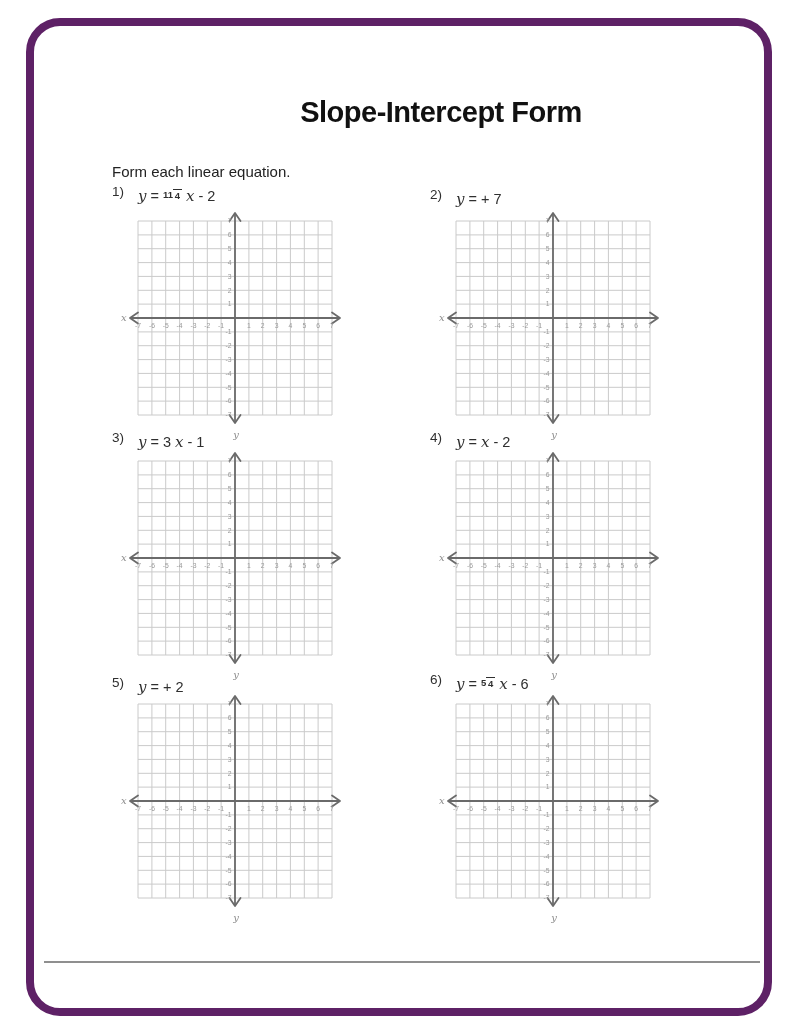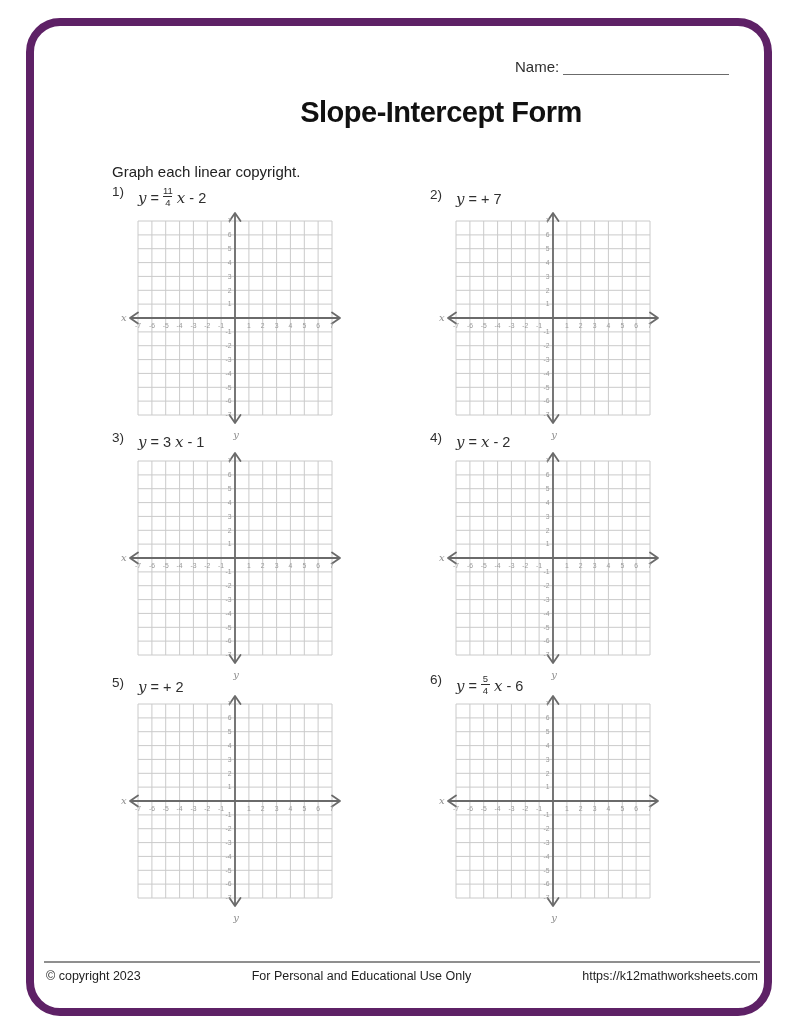--- a/index.html
+++ b/index.html
@@ -11,43 +11,39 @@
   .name-label{font-size:15px;color:#2f2f2f;}
   .name-line{display:inline-block;width:166px;height:15px;border-bottom:1.6px solid #6b6b6b;}
   .page-title{position:absolute;left:0;top:96px;width:100%;margin:0;text-align:center;
         font-size:29px;font-weight:bold;color:#111;letter-spacing:-0.5px;padding-left:41px;}
   .instructions{position:absolute;left:112px;top:163px;margin:0;font-size:15px;color:#222;}
   .eq-row{position:absolute;display:flex;align-items:flex-start;gap:14px;height:30px;}
   .p-num{font-size:13.5px;color:#2f2f2f;padding-top:0;}
   .eq{display:flex;align-items:center;gap:4px;font-size:16px;color:#2f2f2f;padding-top:3px;}
   .eq .var{font-family:"DejaVu Serif",serif;font-style:italic;font-size:15px;}
   .eq .op{font-size:14.5px;}
-  .frac{display:inline-flex;flex-direction:column;align-items:center;line-height:1;
-        font-size:9.5px;font-style:normal;transform:translateY(-1px);}
+  .frac{display:inline-flex;align-items:center;line-height:1;
+        font-size:9.5px;font-style:normal;transform:translateY(-1px);font-weight:bold;}
   .frac .fbot{border-top:1px solid #2f2f2f;padding-top:1px;min-width:9px;text-align:center;}
   .graph{position:absolute;width:232px;height:232px;}
   .footer-line{position:absolute;left:44px;top:961px;width:716px;height:0;
         border-top:2px solid #8f8f8f;}
   .footer-row{position:absolute;left:46px;top:969px;width:712px;display:flex;
         justify-content:space-between;font-size:12.5px;color:#1f1f1f;}
   .footer-row a{color:#1f1f1f;text-decoration:none;}
 </style>
 </head>
 <body>
 
 <div class="page">
   <div class="border-frame"></div>
 
-  <div class="name-row">
-    <span class="name-label">Name:</span>
-    <span class="name-line"></span>
-  </div>
 
   <h1 class="page-title">Slope-Intercept Form</h1>
-  <p class="instructions">Graph each linear copyright.</p>
+  <p class="instructions">Form each linear equation.</p>
 
   <div class="eq-row" style="left:112px;top:184px;">
     <span class="p-num">1)</span>
     <span class="eq">
       <span class="var">y</span>
       <span class="op">=</span>
       <span class="frac">
           <span class="ftop">11</span>
           <span class="fbot">4</span>
         </span>
@@ -517,18 +513,13 @@
         <text x="115.5" y="67.7" font-size="6.8" fill="#9a9a9a" text-anchor="end">3</text>
         <text x="115.5" y="53.9" font-size="6.8" fill="#9a9a9a" text-anchor="end">4</text>
         <text x="115.5" y="40.0" font-size="6.8" fill="#9a9a9a" text-anchor="end">5</text>
         <text x="115.5" y="26.2" font-size="6.8" fill="#9a9a9a" text-anchor="end">6</text>
         <text x="115.5" y="12.3" font-size="6.8" fill="#9a9a9a" text-anchor="end">7</text>
         <text x="5" y="110" font-size="10" font-style="italic" font-family="DejaVu Serif, serif" fill="#8d8d8d">x</text>
         <text x="120" y="227" font-size="10" font-style="italic" font-family="DejaVu Serif, serif" fill="#8d8d8d" text-anchor="middle">y</text>
       </svg></div>
 
   <div class="footer-line"></div>
-  <div class="footer-row">
-    <span>© copyright 2023</span>
-    <span>For Personal and Educational Use Only</span>
-    <a href="#">https://k12mathworksheets.com</a>
-  </div>
 </div>
 
 </body></html>

